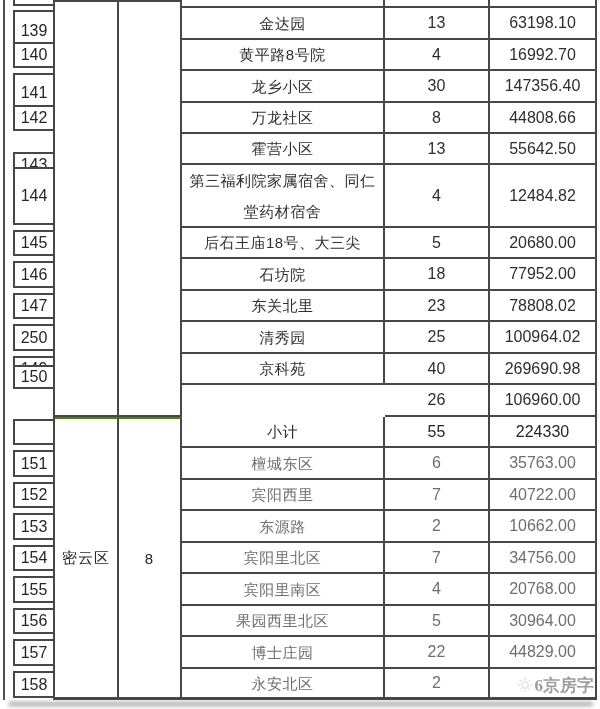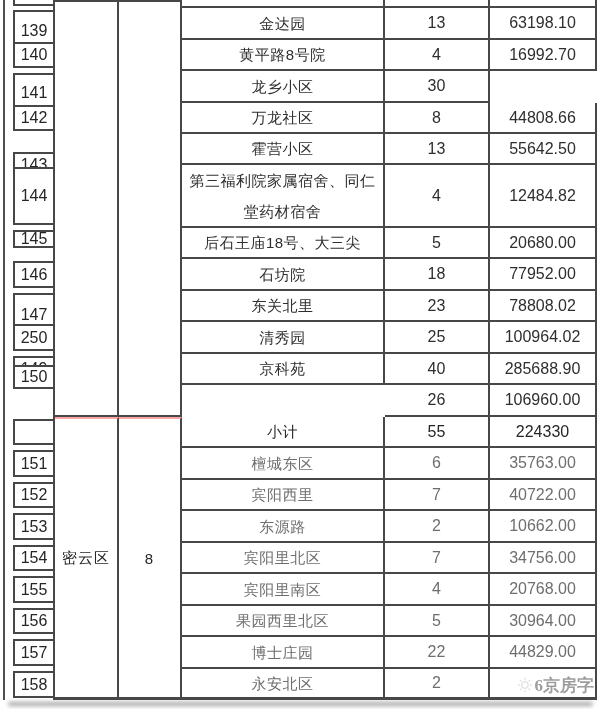--- a/index.html
+++ b/index.html
@@ -26,21 +26,21 @@
     position:absolute;left:13px;width:40px;box-sizing:border-box;background:#fff;
     border:2px solid #474747;border-right:none;
     display:flex;align-items:center;justify-content:center;
     font-size:16px;color:#262626;
   }
   .nbox.partial{border-top:none;}
   .name{font-size:15px;letter-spacing:.5px;line-height:31px;text-align:center;padding:0 3px;}
   .gray{color:#6e6e6e;text-align:right;}
   .dark{color:#262626;}
   .district{font-size:15px;letter-spacing:1px;color:#262626;border-top:2px solid #474747;}
-  .district.sec2{border-top:2px solid #fca5a5;}
+  .district.sec2{border-top:2px solid #4d7c0f;}
   .bthick{border-bottom-width:3px;}
   .watermark{
     position:absolute;left:494px;top:672px;width:100px;height:26px;
     display:flex;align-items:center;justify-content:flex-end;gap:1px;
     color:#8d8d8d;font-family:"Liberation Serif","DejaVu Serif",serif;
     font-size:17px;font-weight:600;letter-spacing:0;white-space:nowrap;opacity:.85;
   }
   .wm-icon{opacity:.55;flex:0 0 auto;margin-right:1px;}
   .bottom-shadow{
     position:absolute;left:8px;top:702px;width:585px;height:4px;
@@ -69,20 +69,21 @@
     <div class="c name" style="grid-area:2/3">金达园</div>
     <div class="c" style="grid-area:2/4">13</div>
     <div class="c" style="grid-area:2/5">63198.10</div>
 
     <div class="c name" style="grid-area:3/3">黄平路8号院</div>
     <div class="c" style="grid-area:3/4">4</div>
     <div class="c" style="grid-area:3/5">16992.70</div>
 
     <div class="c name" style="grid-area:4/3">龙乡小区</div>
     <div class="c" style="grid-area:4/4">30</div>
+    <div class="c" style="grid-area:4/5">147356.40</div>
 
     <div class="c name" style="grid-area:5/3">万龙社区</div>
     <div class="c" style="grid-area:5/4">8</div>
     <div class="c" style="grid-area:5/5">44808.66</div>
 
     <div class="c name" style="grid-area:6/3">霍营小区</div>
     <div class="c" style="grid-area:6/4">13</div>
     <div class="c" style="grid-area:6/5">55642.50</div>
 
     <div class="c name" style="grid-area:7/3">第三福利院家属宿舍、同仁堂药材宿舍</div>
@@ -100,21 +101,21 @@
     <div class="c name" style="grid-area:10/3">东关北里</div>
     <div class="c" style="grid-area:10/4">23</div>
     <div class="c" style="grid-area:10/5">78808.02</div>
 
     <div class="c name" style="grid-area:11/3">清秀园</div>
     <div class="c" style="grid-area:11/4">25</div>
     <div class="c" style="grid-area:11/5">100964.02</div>
 
     <div class="c name" style="grid-area:12/3">京科苑</div>
     <div class="c" style="grid-area:12/4">40</div>
-    <div class="c" style="grid-area:12/5">285688.90</div>
+    <div class="c" style="grid-area:12/5">269690.98</div>
 
     <div class="c" style="grid-area:13/4">26</div>
     <div class="c" style="grid-area:13/5">106960.00</div>
 
     <div class="c name dark" style="grid-area:14/3">小计</div>
     <div class="c dark" style="grid-area:14/4">55</div>
     <div class="c dark" style="grid-area:14/5">224330</div>
 
     <div class="c name gray" style="grid-area:15/3">檀城东区</div>
     <div class="c gray" style="grid-area:15/4">6</div>
@@ -149,23 +150,23 @@
     <div class="c gray bthick" style="grid-area:22/5"></div>
   </div>
 
   <div class="nbox partial" style="top:0;height:6px"></div>
   <div class="nbox" style="top:10px;height:41px">139</div>
   <div class="nbox" style="top:42px;height:26px">140</div>
   <div class="nbox" style="top:73px;height:39px">141</div>
   <div class="nbox" style="top:105px;height:26px">142</div>
   <div class="nbox" style="top:152px;height:26px">143</div>
   <div class="nbox" style="top:167px;height:58px">144</div>
-  <div class="nbox" style="top:230px;height:18px">145</div>
+  <div class="nbox" style="top:230px;height:26px">145</div>
   <div class="nbox" style="top:261px;height:27px">146</div>
-  <div class="nbox" style="top:293px;height:44px">147</div>
+  <div class="nbox" style="top:293px;height:26px">147</div>
   <div class="nbox" style="top:324px;height:27px">250</div>
   <div class="nbox" style="top:356px;height:26px">149</div>
   <div class="nbox" style="top:365px;height:24px">150</div>
   <div class="nbox" style="top:419px;height:26px"></div>
   <div class="nbox" style="top:450px;height:27px">151</div>
   <div class="nbox" style="top:482px;height:26px">152</div>
   <div class="nbox" style="top:513px;height:27px">153</div>
   <div class="nbox" style="top:545px;height:26px">154</div>
   <div class="nbox" style="top:576px;height:27px">155</div>
   <div class="nbox" style="top:608px;height:26px">156</div>

